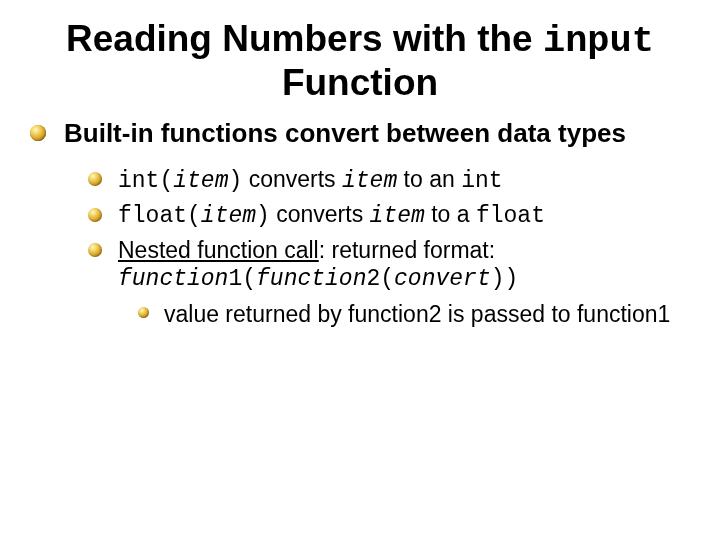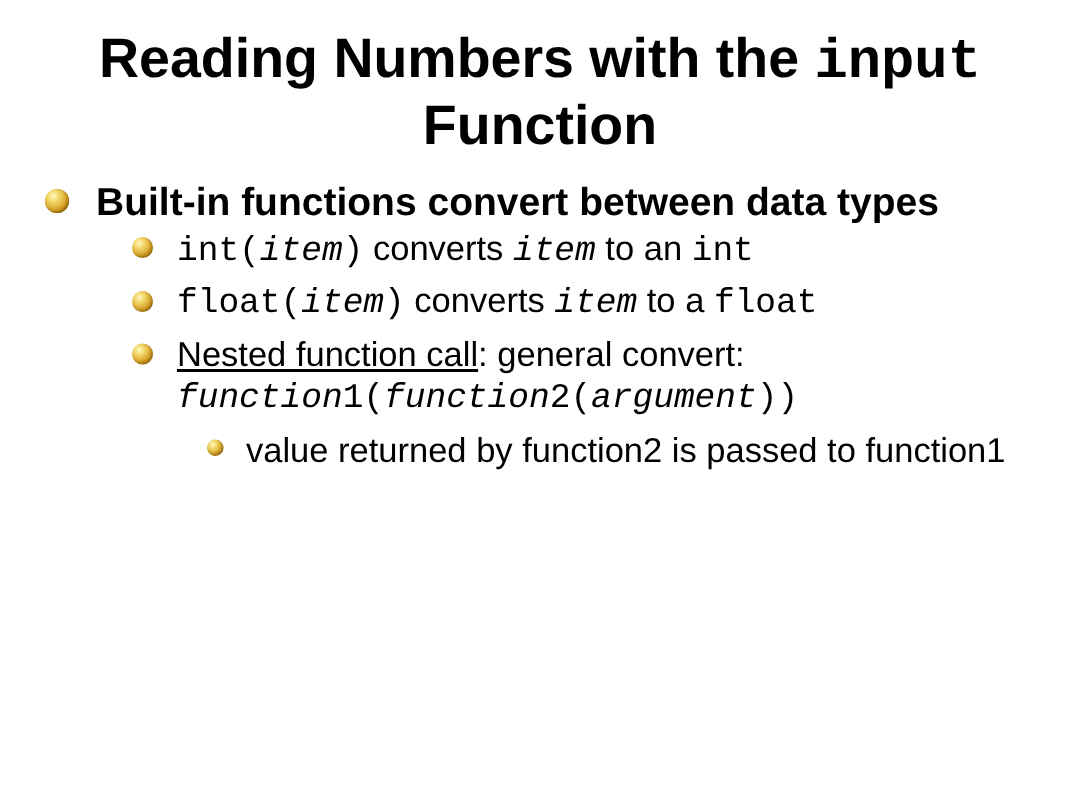--- a/index.html
+++ b/index.html
@@ -43,21 +43,21 @@
   .lvl3 > li {
     font-size: 23px;
     font-weight: normal;
     line-height: 1.3;
     padding-left: 26px;
     position: relative;
     margin-bottom: 4px;
     margin-top: 4px;
   }
   .lvl1, .lvl2, .lvl3 { margin-left: 0; }
-  .lvl2 { margin-left: 24px; margin-top: 2px; }
+  .lvl2 { margin-left: 24px; margin-top: 17px; }
   .lvl3 { margin-left: 20px; margin-top: 6px; }
   .bullet {
     position: absolute;
     left: 0;
     top: 0.28em;
     width: 16px;
     height: 16px;
     border-radius: 50%;
     background: radial-gradient(circle at 35% 30%, #fff8c0 0%, #f3d76a 25%, #d39a1e 65%, #8a5a05 100%);
     box-shadow: inset -1px -1px 2px rgba(0,0,0,0.25);
@@ -73,17 +73,17 @@
 
 <h1 class="title">
   <span>Reading Numbers with the </span><span class="mono">input</span><span> Function</span>
 </h1>
 
 <ul class="lvl1" id="root-list">
     <li><span class="bullet"></span></li>
     <li><span class="bullet"></span><span><span>Built-in functions convert between data types</span></span><ul class="lvl2">
         <li><span class="bullet"></span><span><span class="mono">int(</span><span class="mono ital">item</span><span class="mono">)</span><span> converts </span><span class="mono ital">item</span><span> to an </span><span class="mono">int</span></span></li>
         <li><span class="bullet"></span><span><span class="mono">float(</span><span class="mono ital">item</span><span class="mono">)</span><span> converts </span><span class="mono ital">item</span><span> to a </span><span class="mono">float</span></span></li>
-        <li><span class="bullet"></span><span><span class="under">Nested function call</span><span>: general convert: </span><span class="mono ital">function</span><span class="mono">1(</span><span class="mono ital">function</span><span class="mono">2(</span><span class="mono ital">argument</span><span class="mono">))</span></span><ul class="lvl3">
+        <li><span class="bullet"></span><span><span class="under">Nested function call</span><span>: returned format: </span><span class="mono ital">function</span><span class="mono">1(</span><span class="mono ital">function</span><span class="mono">2(</span><span class="mono ital">convert</span><span class="mono">))</span></span><ul class="lvl3">
             <li><span class="bullet"></span><span><span>value returned by function2 is passed to function1</span></span></li>
           </ul></li>
       </ul></li>
   </ul>
 
 </body></html>

